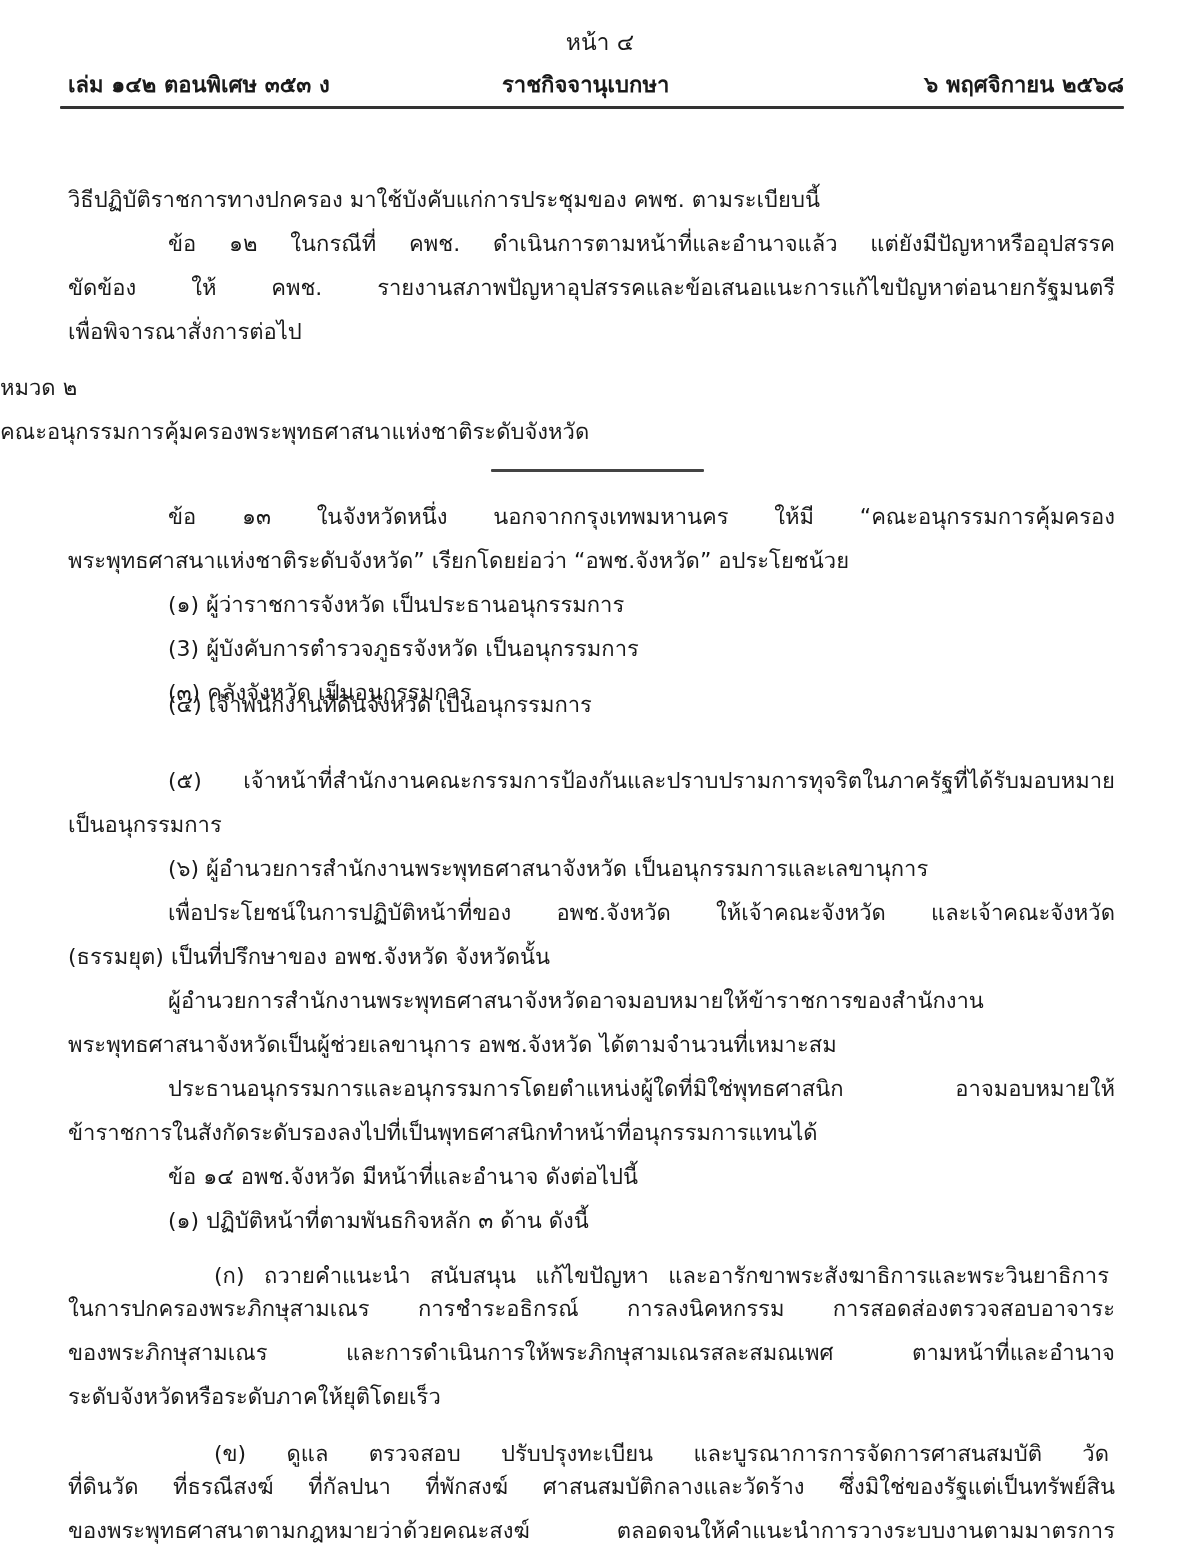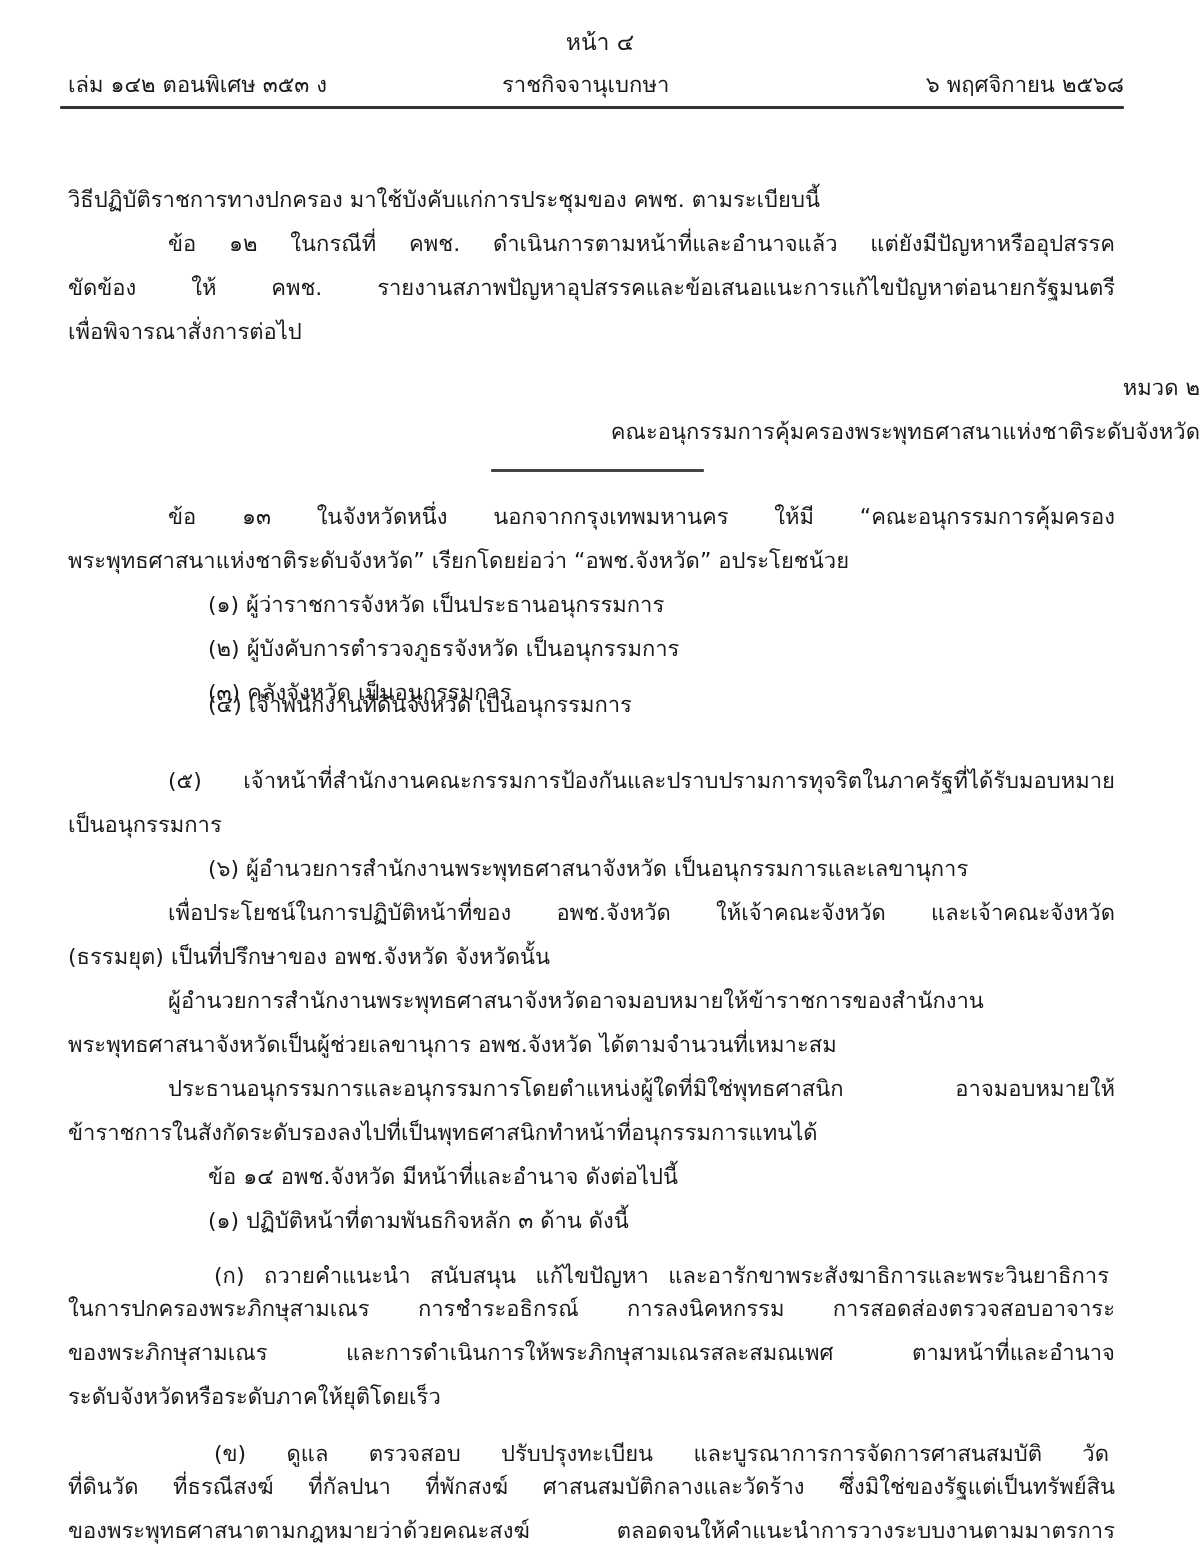--- a/index.html
+++ b/index.html
@@ -8,40 +8,40 @@
     font-family: "DejaVu Sans", "Liberation Sans", sans-serif;
     color: #1a1a1a;
   }
   .page { position: absolute; left: 0; top: 0; width: 1200px; height: 1566px; }
   .page-no {
     position: absolute; left: 0; width: 1200px; top: 24px;
     text-align: center; font-size: 23px; line-height: 36px;
   }
   .gazette-header {
     position: absolute; left: 68px; width: 1056px; top: 66px; height: 38px;
-    font-size: 22px; line-height: 38px;
+    font-size: 22px; line-height: 38px; font-weight: bold;
   }
   .gh-left { position: absolute; left: 0; top: 0; white-space: pre; }
   .gh-center { position: absolute; left: 434px; top: 0; white-space: pre; }
   .gh-right { position: absolute; right: 0; top: 0; white-space: pre; }
   .header-rule {
     position: absolute; left: 60px; width: 1064px; top: 106px; height: 3px;
     background: #333333; border-radius: 1px;
   }
   .line {
     position: absolute; font-size: 22px; line-height: 36px; height: 36px;
     white-space: nowrap;
     text-align: right;
   }
   .full { left: 68px; width: 1047px; text-align: justify; text-align-last: justify; }
   .last { left: 68px; }
-  .ind { left: 168px; margin-left: 40px; }
+  .ind { left: 168px; }
   .ind-full { left: 168px; width: 947px; text-align-last: justify; text-align: justify; }
   .sub-full { left: 214px; width: 895px; text-align-last: justify; text-align: justify; margin-top: 11px; }
-  .center { left: 0; width: 1200px; text-align: right; }
+  .center { left: 0; width: 1200px; text-align: left; }
   .sep {
     position: absolute; left: 491px; width: 213px; top: 469px; height: 3px;
     background: #444444; border-radius: 1px;
   }
 </style>
 </head>
 <body>
 
 <div class="page">
 
@@ -61,21 +61,21 @@
   <div class="line last" style="top:314px">เพื่อพิจารณาสั่งการต่อไป</div>
 
   <div class="line center" style="top:370px">หมวด ๒</div>
   <div class="line center" style="top:414px">คณะอนุกรรมการคุ้มครองพระพุทธศาสนาแห่งชาติระดับจังหวัด</div>
   <div class="sep"></div>
 
   <div class="line ind-full" style="top:499px">ข้อ ๑๓ ในจังหวัดหนึ่ง นอกจากกรุงเทพมหานคร ให้มี “คณะอนุกรรมการคุ้มครอง</div>
   <div class="line last" style="top:543px">พระพุทธศาสนาแห่งชาติระดับจังหวัด” เรียกโดยย่อว่า “อพช.จังหวัด” อประโยชน้วย</div>
 
   <div class="line ind" style="top:587px">(๑) ผู้ว่าราชการจังหวัด เป็นประธานอนุกรรมการ</div>
-  <div class="line ind" style="top:631px">(๒) ผู้บังคับการตำรวจภูธรจังหวัด เป็นอนุกรรมการ</div>
+  <div class="line ind" style="top:631px">(3) ผู้บังคับการตำรวจภูธรจังหวัด เป็นอนุกรรมการ</div>
   <div class="line ind" style="top:675px">(๓) คลังจังหวัด เป็นอนุกรรมการ</div>
   <div class="line ind" style="top:687px">(๔) เจ้าพนักงานที่ดินจังหวัด เป็นอนุกรรมการ</div>
   <div class="line ind-full" style="top:763px">(๕) เจ้าหน้าที่สำนักงานคณะกรรมการป้องกันและปราบปรามการทุจริตในภาครัฐที่ได้รับมอบหมาย</div>
   <div class="line last" style="top:807px">เป็นอนุกรรมการ</div>
   <div class="line ind" style="top:851px">(๖) ผู้อำนวยการสำนักงานพระพุทธศาสนาจังหวัด เป็นอนุกรรมการและเลขานุการ</div>
 
   <div class="line last" style="top:939px">(ธรรมยุต) เป็นที่ปรึกษาของ อพช.จังหวัด จังหวัดนั้น</div>
   <div class="line ind-full" style="top:895px">เพื่อประโยชน์ในการปฏิบัติหน้าที่ของ อพช.จังหวัด ให้เจ้าคณะจังหวัด และเจ้าคณะจังหวัด</div>
 
   <div class="line ind-full" style="top:983px">ผู้อำนวยการสำนักงานพระพุทธศาสนาจังหวัดอาจมอบหมายให้ข้าราชการของสำนักงาน</div>

